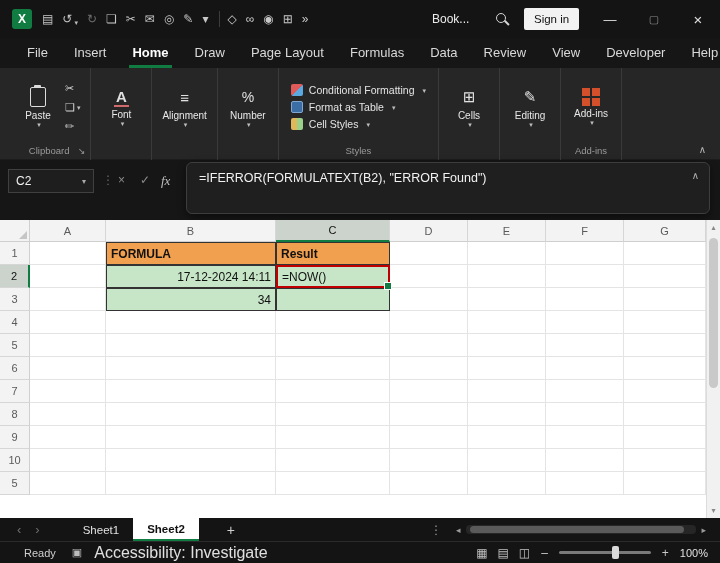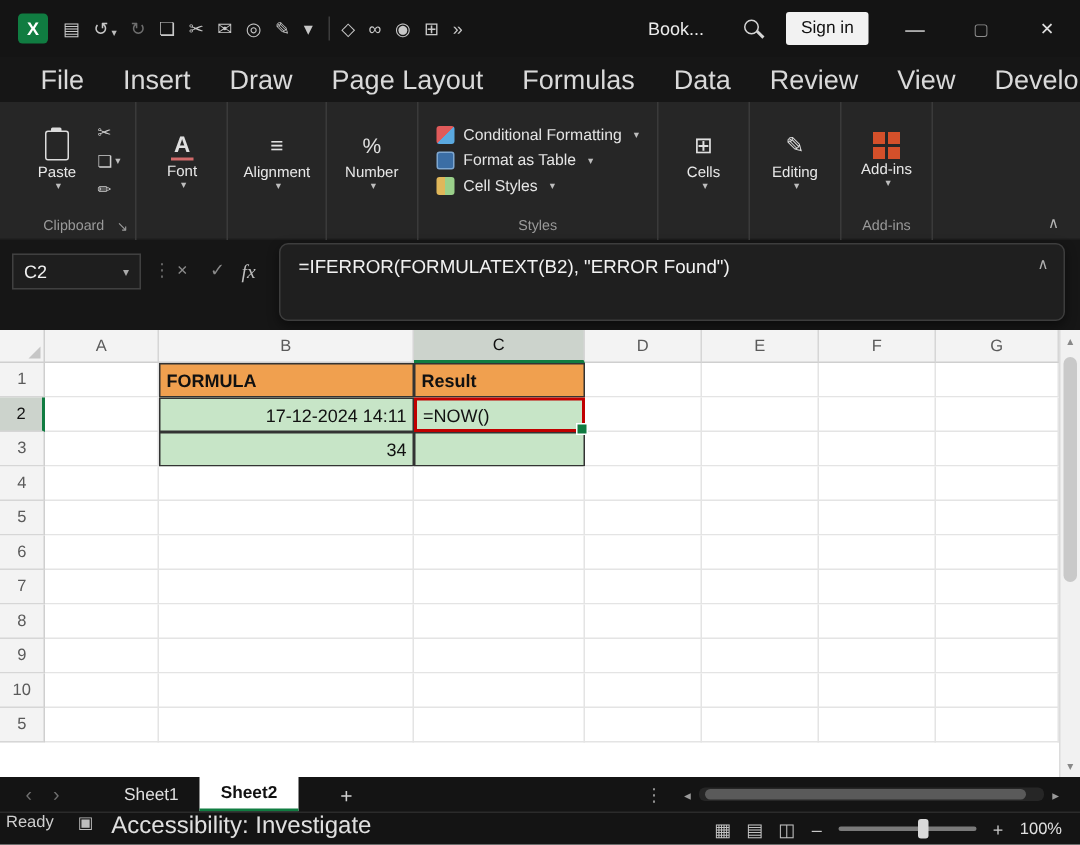--- a/index.html
+++ b/index.html
@@ -24,21 +24,21 @@
   .search-ico::after{content:"";position:absolute;left:10px;top:11px;width:6px;height:1.5px;background:#d5d5d5;transform:rotate(45deg);}
   .signin{position:absolute;left:524px;top:8px;height:22px;padding:0 10px;background:#f2f2f2;color:#111;border:none;border-radius:2px;font-size:11.5px;font-family:inherit;cursor:pointer;}
   .winbtns{position:absolute;right:0;top:0;height:38px;display:flex;}
   .winbtn{width:44px;height:38px;display:flex;align-items:center;justify-content:center;color:#e0e0e0;font-size:13px;}
   .winbtn.dim{color:#8f8f8f;font-size:11px;}
   .winbtn.close{font-size:15px;}
 
   
   .menubar{position:absolute;top:38px;left:0;right:0;height:30px;background:#161616;display:flex;align-items:center;padding-left:14px;}
   .menu-tabs{display:flex;align-items:center;height:30px;}
-  .menu-item{padding:0 13px;line-height:30px;font-size:18px;color:#d9d9d9;position:relative;cursor:pointer;white-space:nowrap;}
+  .menu-item{padding:0 13px;line-height:30px;font-size:13px;color:#d9d9d9;position:relative;cursor:pointer;white-space:nowrap;}
   .menu-item.active{color:#fff;font-weight:bold;}
   .menu-item.active::after{content:"";position:absolute;left:10px;right:10px;bottom:0;height:3px;background:var(--accent-green);}
   .share-btn{margin-left:auto;margin-right:12px;height:22px;background:var(--accent-green);color:#fff;border:none;border-radius:3px;font-size:12px;font-family:inherit;display:flex;align-items:center;gap:5px;padding:0 10px;cursor:pointer;}
 
   
   .ribbon{position:absolute;top:68px;left:0;right:0;height:92px;background:#262626;border-bottom:1px solid #1c1c1c;}
   .ribbon-content{display:flex;align-items:stretch;height:92px;padding-left:8px;}
   .contents{display:contents;}
   .rgroup{position:relative;height:92px;padding:4px 8px 18px;display:flex;align-items:center;border-right:1px solid #3a3a3a;}
   .grp-label{position:absolute;bottom:4px;left:0;right:0;text-align:center;font-size:9.5px;color:#9a9a9a;}
@@ -111,21 +111,21 @@
   .sheet-tab{display:flex;align-items:center;padding:0 14px;font-size:11.5px;color:#e0e0e0;cursor:pointer;}
   .sheet-tab.active{background:#fff;color:#111;font-weight:bold;border-bottom:2px solid var(--accent-green);}
   .add-sheet{margin-left:28px;color:#cfcfcf;font-size:14px;cursor:pointer;}
   .tab-dots{margin-left:auto;margin-right:14px;color:#9a9a9a;font-size:12px;cursor:pointer;}
   .hscroll{display:flex;align-items:center;gap:5px;width:250px;margin-right:14px;}
   .hs-arrow{color:#9a9a9a;font-size:9px;cursor:pointer;}
   .hs-track{flex:1;height:9px;background:#262626;border-radius:4px;position:relative;cursor:pointer;}
   .hs-thumb{position:absolute;left:4px;right:12px;top:1px;bottom:1px;background:#5a5a5a;border-radius:4px;cursor:grab;}
 
   
-  .statusbar{position:absolute;top:541px;left:0;right:0;height:22px;background:#141414;border-top:1px solid #2b2b2b;display:flex;padding-left:4px;}
+  .statusbar{position:absolute;top:541px;left:0;right:0;height:22px;background:#141414;border-top:1px solid #2b2b2b;display:flex;align-items:center;padding-left:24px;}
   .sb-ready{font-size:11px;color:#cfcfcf;margin-right:16px;}
   .sb-ico{font-size:11px;color:#bdbdbd;margin-right:12px;cursor:pointer;}
   .sb-acc{font-size:16px;color:#e0e0e0;cursor:pointer;}
   .sb-right{margin-left:auto;display:flex;align-items:center;gap:11px;padding-right:12px;}
   .view-icons{display:flex;align-items:center;gap:10px;}
   .view-ico{font-size:12px;color:#c0c0c0;cursor:pointer;}
   .zoom-btn{font-size:12px;color:#c9c9c9;cursor:pointer;}
   .zoom-track{width:92px;height:3px;background:#7a7a7a;border-radius:2px;position:relative;cursor:pointer;}
   .zoom-thumb{position:absolute;left:58%;top:-5px;width:7px;height:13px;background:#d9d9d9;border-radius:2px;cursor:grab;}
   .zoom-pct{font-size:11px;color:#e0e0e0;cursor:pointer;}
@@ -161,20 +161,21 @@
         <span class="winbtn">—</span>
         <span class="winbtn dim">▢</span>
         <span class="winbtn close">×</span>
       </div>
   </div>
 
   <div class="menubar">
     <div class="menu-tabs">
         <span class="menu-item">File</span>
         <span class="menu-item">Insert</span>
+        <span class="menu-item active">Home</span>
         <span class="menu-item">Draw</span>
         <span class="menu-item">Page Layout</span>
         <span class="menu-item">Formulas</span>
         <span class="menu-item">Data</span>
         <span class="menu-item">Review</span>
         <span class="menu-item">View</span>
         <span class="menu-item">Developer</span>
         <span class="menu-item">Help</span>
       </div>
     <button class="share-btn">

